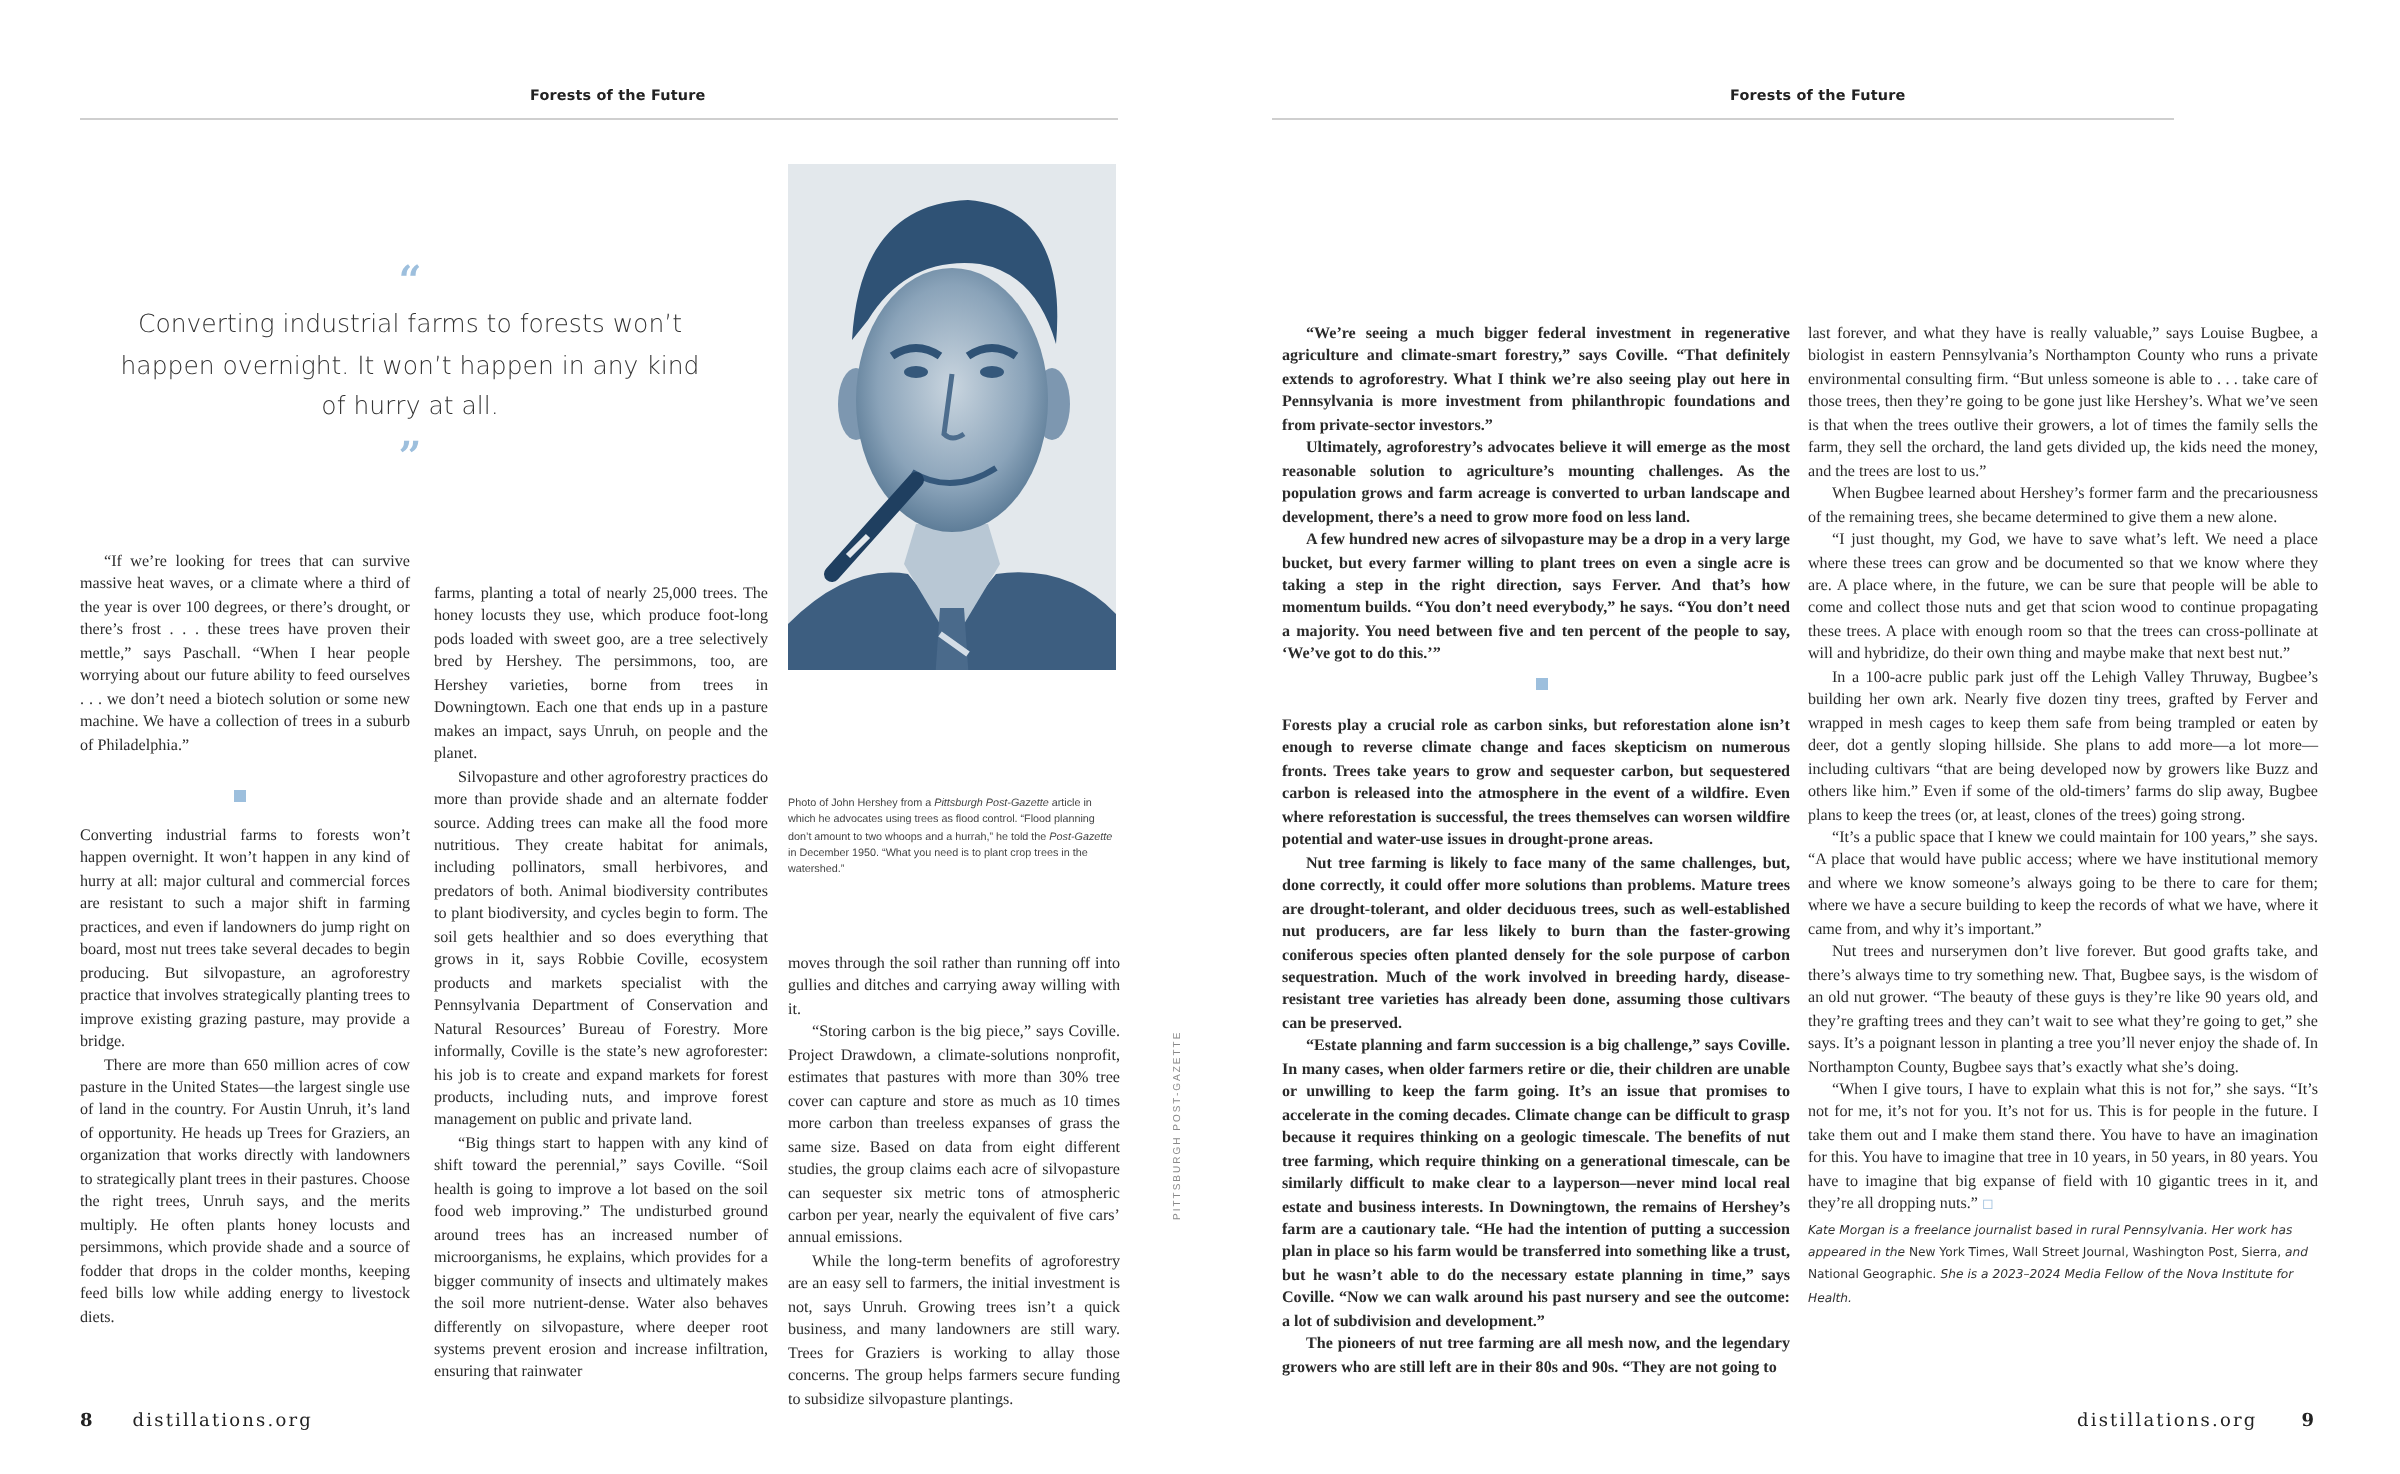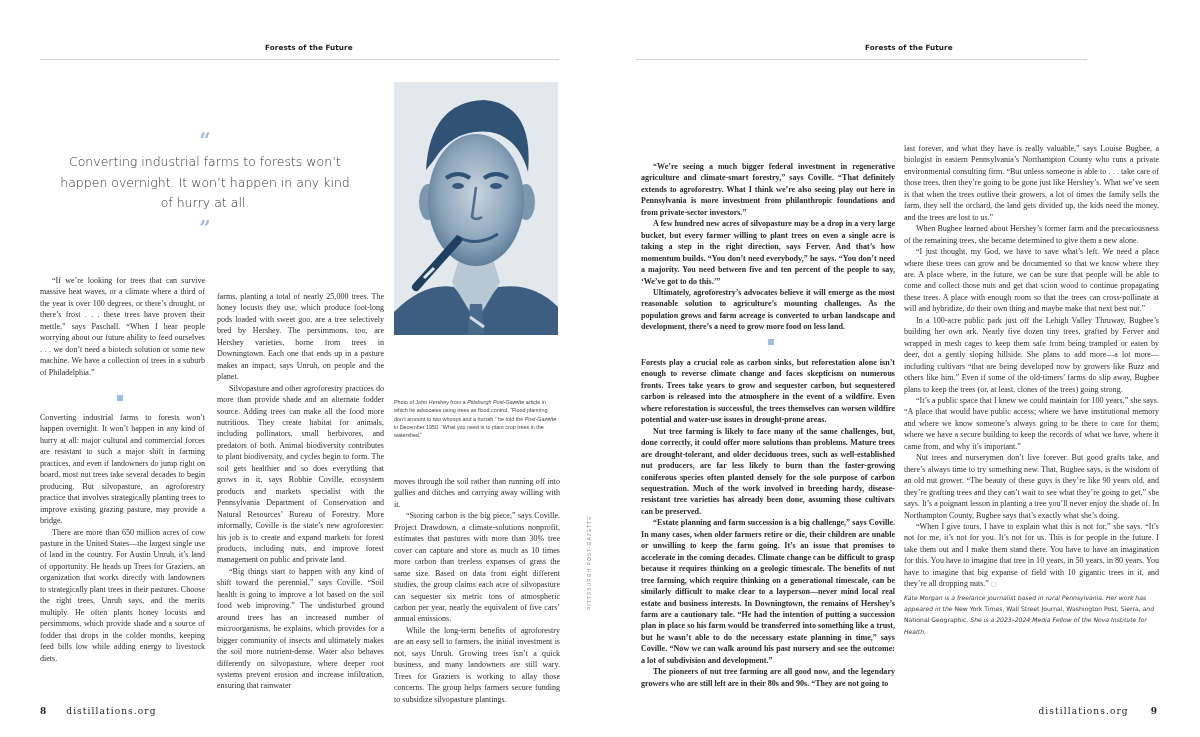--- a/index.html
+++ b/index.html
@@ -37,21 +37,21 @@
     hyphens: manual;
   }
   .col p { text-indent: 12px; }
   .col p.noindent { text-indent: 0; }
   .col-1 { left: 40px; top: 275px; width: 165px; }
   .col-1b { left: 40px; top: 412px; width: 165px; }
   .col-2 { left: 217px; top: 291px; width: 167px; }
   .col-3 { left: 394px; top: 476px; width: 166px; }
   .col-4 { left: 641px; top: 161px; width: 254px; font-weight: bold; }
   .col-4b { left: 641px; top: 357px; width: 254px; font-weight: bold; }
-  .col-5 { left: 904px; top: 143px; width: 255px; }
+  .col-5 { left: 904px; top: 161px; width: 255px; }
 
   .section-marker {
     position: absolute; width: 6px; height: 6px; background: #9dbfdd;
   }
   .sm-left { left: 117px; top: 395px; }
   .sm-right { left: 768px; top: 339px; }
 
   .photo {
     position: absolute; left: 394px; top: 82px; width: 164px; height: 253px;
     background: #dfe5ea;
@@ -175,31 +175,31 @@
   </div>
 </section>
 
 <section class="page page-right">
   <div class="running-head">Forests of the Future</div>
   <div class="head-rule"></div>
 </section>
 
 <div class="col col-4">
   <p>“We’re seeing a much bigger federal investment in regenerative agriculture and climate-smart forestry,” says Coville. “That definitely extends to agroforestry. What I think we’re also seeing play out here in Pennsylvania is more investment from philanthropic foundations and from private-sector investors.”</p>
+  <p>Ultimately, agroforestry’s advocates believe it will emerge as the most reasonable solution to agriculture’s mounting challenges. As the population grows and farm acreage is converted to urban landscape and development, there’s a need to grow more food on less land.</p>
   <p>A few hundred new acres of silvopasture may be a drop in a very large bucket, but every farmer willing to plant trees on even a single acre is taking a step in the right direction, says Ferver. And that’s how momentum builds. “You don’t need everybody,” he says. “You don’t need a majority. You need between five and ten percent of the people to say, ‘We’ve got to do this.’”</p>
-  <p>Ultimately, agroforestry’s advocates believe it will emerge as the most reasonable solution to agriculture’s mounting challenges. As the population grows and farm acreage is converted to urban landscape and development, there’s a need to grow more food on less land.</p>
 </div>
 
 <div class="section-marker sm-right"></div>
 
 <div class="col col-4b">
   <p class="noindent">Forests play a crucial role as carbon sinks, but reforestation alone isn’t enough to reverse climate change and faces skepticism on numerous fronts. Trees take years to grow and sequester carbon, but sequestered carbon is released into the atmosphere in the event of a wildfire. Even where reforestation is successful, the trees themselves can worsen wildfire potential and water-use issues in drought-prone areas.</p>
   <p>Nut tree farming is likely to face many of the same challenges, but, done correctly, it could offer more solutions than problems. Mature trees are drought-tolerant, and older deciduous trees, such as well-established nut producers, are far less likely to burn than the faster-growing coniferous species often planted densely for the sole purpose of carbon sequestration. Much of the work involved in breeding hardy, disease-resistant tree varieties has already been done, assuming those cultivars can be preserved.</p>
   <p>“Estate planning and farm succession is a big challenge,” says Coville. In many cases, when older farmers retire or die, their children are unable or unwilling to keep the farm going. It’s an issue that promises to accelerate in the coming decades. Climate change can be difficult to grasp because it requires thinking on a geologic timescale. The benefits of nut tree farming, which require thinking on a generational timescale, can be similarly difficult to make clear to a layperson—never mind local real estate and business interests. In Downingtown, the remains of Hershey’s farm are a cautionary tale. “He had the intention of putting a succession plan in place so his farm would be transferred into something like a trust, but he wasn’t able to do the necessary estate planning in time,” says Coville. “Now we can walk around his past nursery and see the outcome: a lot of subdivision and development.”</p>
-  <p>The pioneers of nut tree farming are all good now, and the legendary growers who are still left are in their 80s and 90s. “They are not going to</p>
+  <p>The pioneers of nut tree farming are all mesh now, and the legendary growers who are still left are in their 80s and 90s. “They are not going to</p>
 </div>
 
 <div class="col col-5">
   <p class="noindent">last forever, and what they have is really valuable,” says Louise Bugbee, a biologist in eastern Pennsylvania’s Northampton County who runs a private environmental consulting firm. “But unless someone is able to . . . take care of those trees, then they’re going to be gone just like Hershey’s. What we’ve seen is that when the trees outlive their growers, a lot of times the family sells the farm, they sell the orchard, the land gets divided up, the kids need the money, and the trees are lost to us.”</p>
   <p>When Bugbee learned about Hershey’s former farm and the precariousness of the remaining trees, she became determined to give them a new alone.</p>
   <p>“I just thought, my God, we have to save what’s left. We need a place where these trees can grow and be documented so that we know where they are. A place where, in the future, we can be sure that people will be able to come and collect those nuts and get that scion wood to continue propagating these trees. A place with enough room so that the trees can cross-pollinate at will and hybridize, do their own thing and maybe make that next best nut.”</p>
   <p>In a 100-acre public park just off the Lehigh Valley Thruway, Bugbee’s building her own ark. Nearly five dozen tiny trees, grafted by Ferver and wrapped in mesh cages to keep them safe from being trampled or eaten by deer, dot a gently sloping hillside. She plans to add more—a lot more—including cultivars “that are being developed now by growers like Buzz and others like him.” Even if some of the old-timers’ farms do slip away, Bugbee plans to keep the trees (or, at least, clones of the trees) going strong.</p>
   <p>“It’s a public space that I knew we could maintain for 100 years,” she says. “A place that would have public access; where we have institutional memory and where we know someone’s always going to be there to care for them; where we have a secure building to keep the records of what we have, where it came from, and why it’s important.”</p>
   <p>Nut trees and nurserymen don’t live forever. But good grafts take, and there’s always time to try something new. That, Bugbee says, is the wisdom of an old nut grower. “The beauty of these guys is they’re like 90 years old, and they’re grafting trees and they can’t wait to see what they’re going to get,” she says. It’s a poignant lesson in planting a tree you’ll never enjoy the shade of. In Northampton County, Bugbee says that’s exactly what she’s doing.</p>
   <p><span>“When I give tours, I have to explain what this is not for,” she says. “It’s not for me, it’s not for you. It’s not for us. This is for people in the future. I take them out and I make them stand there. You have to have an imagination for this. You have to imagine that tree in 10 years, in 50 years, in 80 years. You have to imagine that big expanse of field with 10 gigantic trees in it, and they’re all dropping nuts.”</span> <span class="endmark">◻</span></p>

